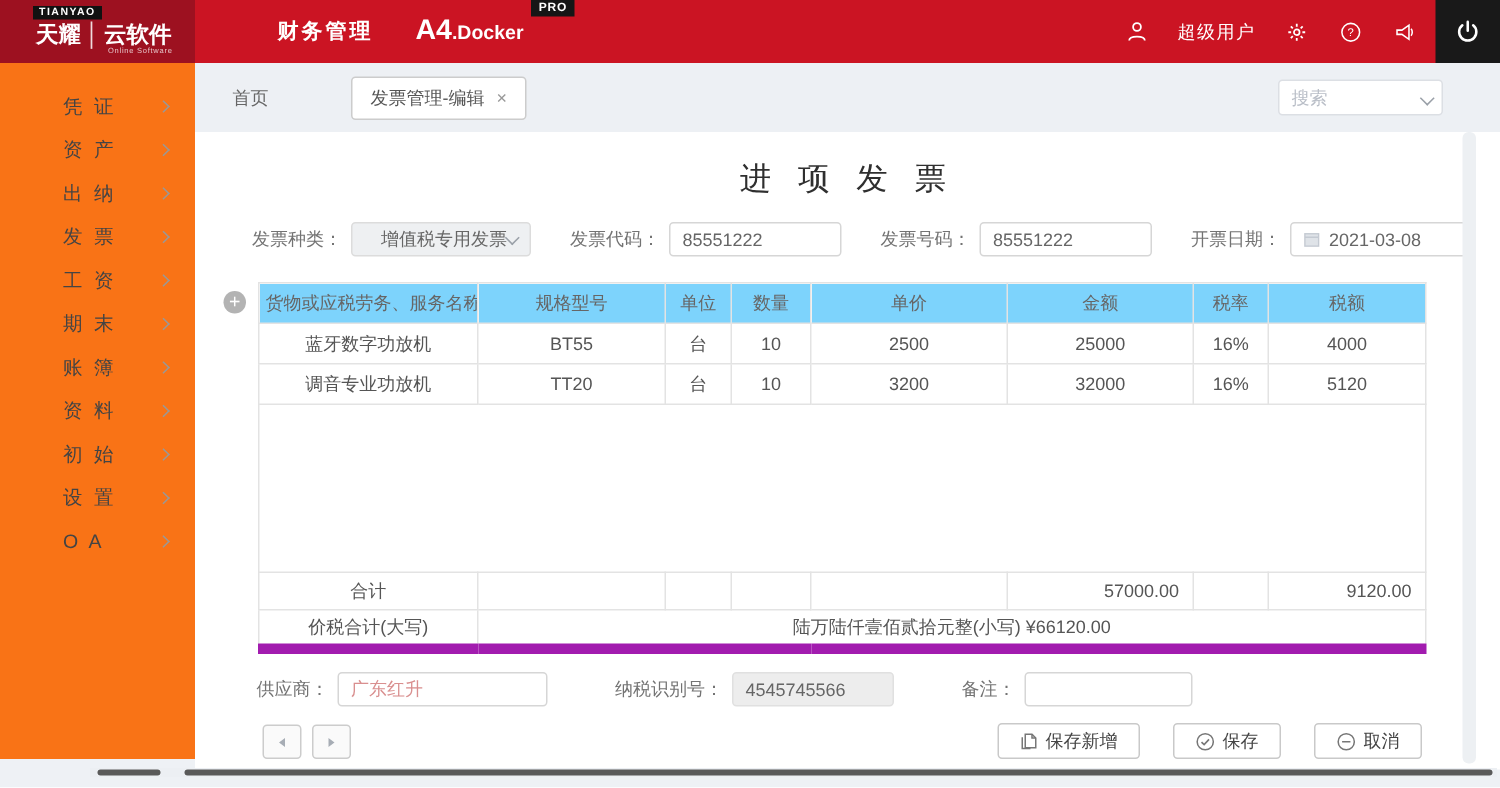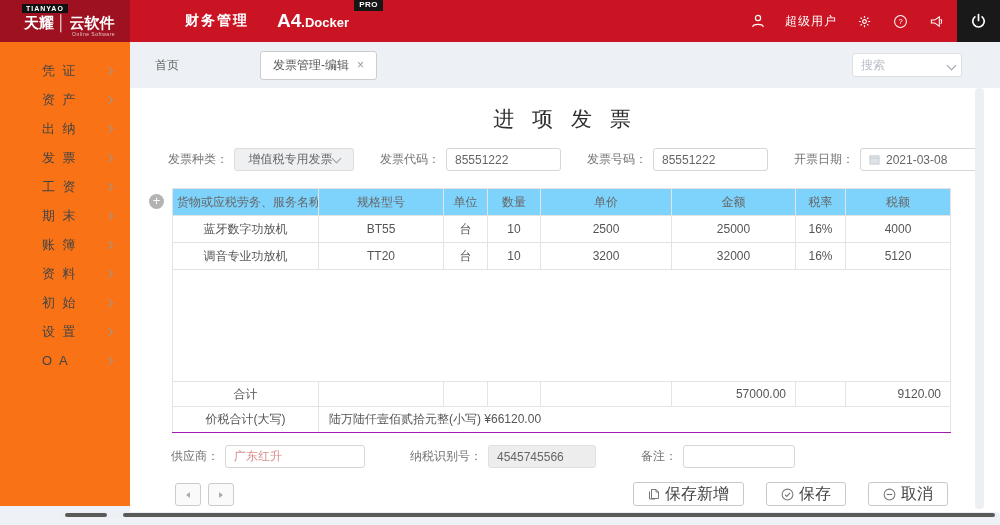--- a/index.html
+++ b/index.html
@@ -26,68 +26,68 @@
   .username { color:#fff; font-size:12px; letter-spacing:1px; cursor:pointer; }
   .power-block { width:43px; height:42px; background:#191919; display:flex; align-items:center; justify-content:center; flex:0 0 auto; cursor:pointer; }
 
   
   .sidebar { position:absolute; top:42px; left:0; width:130px; height:464px; background:#f97316; padding-top:14px; }
   .side-item { height:29px; display:flex; align-items:center; padding:0 18px 0 42px; color:#444; font-size:13px; letter-spacing:2px; cursor:pointer; justify-content:space-between; }
   .side-item .chev { width:6px; height:6px; border-right:1px solid #999; border-bottom:1px solid #999; transform:rotate(-45deg); flex:0 0 auto; }
 
   
   .content { position:absolute; top:42px; left:130px; width:870px; height:483px; }
-  .tabstrip { height:46px; background:#edf0f4; display:flex; align-items:center; position:relative;gap:26px; }
+  .tabstrip { height:46px; background:#edf0f4; display:flex; align-items:center; position:relative; }
   .home-link { margin-left:25px; color:#666; font-size:12px; cursor:pointer; }
   .tab { margin-left:55px; background:#fff; border:1px solid #ccc; border-radius:3px; padding:5px 12px; color:#555; font-size:12px; display:flex; align-items:center; gap:8px; cursor:pointer; }
   .tab .close { color:#999; font-size:12px; cursor:pointer; }
   .search-box { position:absolute; right:38px; top:11px; width:110px; height:24px; }
   .search-box input { width:100%; height:100%; border:1px solid #dcdfe4; border-radius:3px; padding:0 22px 0 8px; font-size:12px; color:#737373; background:#fff; outline:none; font-family:inherit; }
   .search-box input::placeholder { color:#b9bec7; }
   .search-box .chev-ico { position:absolute; right:7px; top:9px; width:7px; height:7px; border-right:1px solid #9aa0a8; border-bottom:1px solid #9aa0a8; transform:rotate(45deg); pointer-events:none; }
 
   .card { position:relative; background:#fff; height:425px; }
   .vscroll { position:absolute; top:0; bottom:4px; right:16px; width:9px; background:#edf0f3; border-radius:4px; }
 
   .page-title { text-align:center; padding-top:17px; font-size:21px; color:#2f2f2f; letter-spacing:6px; }
 
   .form-row { display:flex; align-items:center; margin:15px 0 0 38px; }
   .fg { display:flex; align-items:center; margin-right:26px; }
   .fg label { color:#737373; font-size:12px; margin-right:6px; white-space:nowrap; }
   .ctrl { height:23px; border:1px solid #d6d6d6; border-radius:3px; font-size:12px; color:#666; padding:0 8px; background:#fff; outline:none; font-family:inherit; } .ctrl.w115 { width:115px; }
-  .select-like { width:120px; background:#eef0f2; border:1px solid #dcdcdc; display:flex; align-items:center; justify-content:center; cursor:pointer; }
+  .select-like { width:120px; background:#eef0f2; border:1px solid #dcdcdc; display:flex; align-items:center; justify-content:flex-end; cursor:pointer; }
   .select-like .chev-ico { width:7px; height:7px; border-right:1px solid #9aa0a8; border-bottom:1px solid #9aa0a8; transform:rotate(45deg); margin-top:-3px; }
   .date-like { width:118px; display:flex; align-items:center; gap:6px; cursor:pointer; }
   .readonly { background:#ededed; border-color:#e0e0e0; }
 
   
   .table-wrap { position:relative; margin:17px 0 0 42px; width:778px; }
   .add-btn { position:absolute; left:-23px; top:6px; width:15px; height:15px; border-radius:50%; background:#b3b3b3; color:#fff; font-size:13px; line-height:13px; text-align:center; cursor:pointer; }
   table { border-collapse:collapse; width:778px; table-layout:fixed; }
   th, td { border:1px solid #e3e3e3; font-weight:normal; font-size:12px; height:27px; text-align:center; color:#555; padding:0 4px; overflow:hidden; white-space:nowrap; }
   thead th { background:#7dd3fc; color:#666; }
   td.spacer { height:112px; border-top:1px solid #e9e9e9; border-bottom:1px solid #e3e3e3; background:#fff; }
   tr.total-row td { height:25px; }
   td.num-right { text-align:right; padding-right:9px; }
-  tr.grand-row td { height:26px; border-bottom:1px solid #a21caf; }
+  tr.grand-row td { height:26px; border-bottom:7px solid #a21caf; }
   td.grand-cell { text-align:left; padding:0 10px; }
-  .grand-flex { display:flex; justify-content:flex-start; align-items:center; }
+  .grand-flex { display:flex; justify-content:center; align-items:center; }
 
   
   .footer-row { display:flex; align-items:center; margin:12px 0 0 26px; }
   .footer-row .fg { margin-right:30px;margin-left:15px; }
   .supplier-input { color:#d98f8f; width:140px; }
   .taxid-input { width:108px; }
   .remark-input { width:112px; }
 
   
   .pager { position:absolute; left:45px; bottom:7px; display:flex; gap:7px; }
   .pg-btn { width:26px; height:23px; border:1px solid #ccc; border-radius:3px; background:#fafafa; color:#9aa0a8; font-size:8px; display:flex; align-items:center; justify-content:center; cursor:pointer; }
   .actions { position:absolute; right:52px; bottom:7px; display:flex; gap:22px; }
-  .act-btn { height:24px; border:1px solid #c9c9c9; border-radius:3px; background:#fff; color:#444; font-size:16px; display:flex; align-items:center; gap:5px; padding:0 14px; cursor:pointer; }
+  .act-btn { height:24px; border:1px solid #c9c9c9; border-radius:3px; background:#fff; color:#444; font-size:12px; display:flex; align-items:center; gap:5px; padding:0 14px; cursor:pointer; }
   .act-btn svg { display:block; }
 
   
   .hscroll-track { position:absolute; left:60px; top:512px; width:938px; height:6px; background:#eceff3; }
   .hscroll-thumb-a { position:absolute; left:65px; top:513px; width:42px; height:4px; background:#5a5a5a; border-radius:2px; }
   .hscroll-thumb-b { position:absolute; left:123px; top:513px; width:872px; height:4px; background:#5a5a5a; border-radius:2px; }
 </style>
 </head>
 <body>
 

